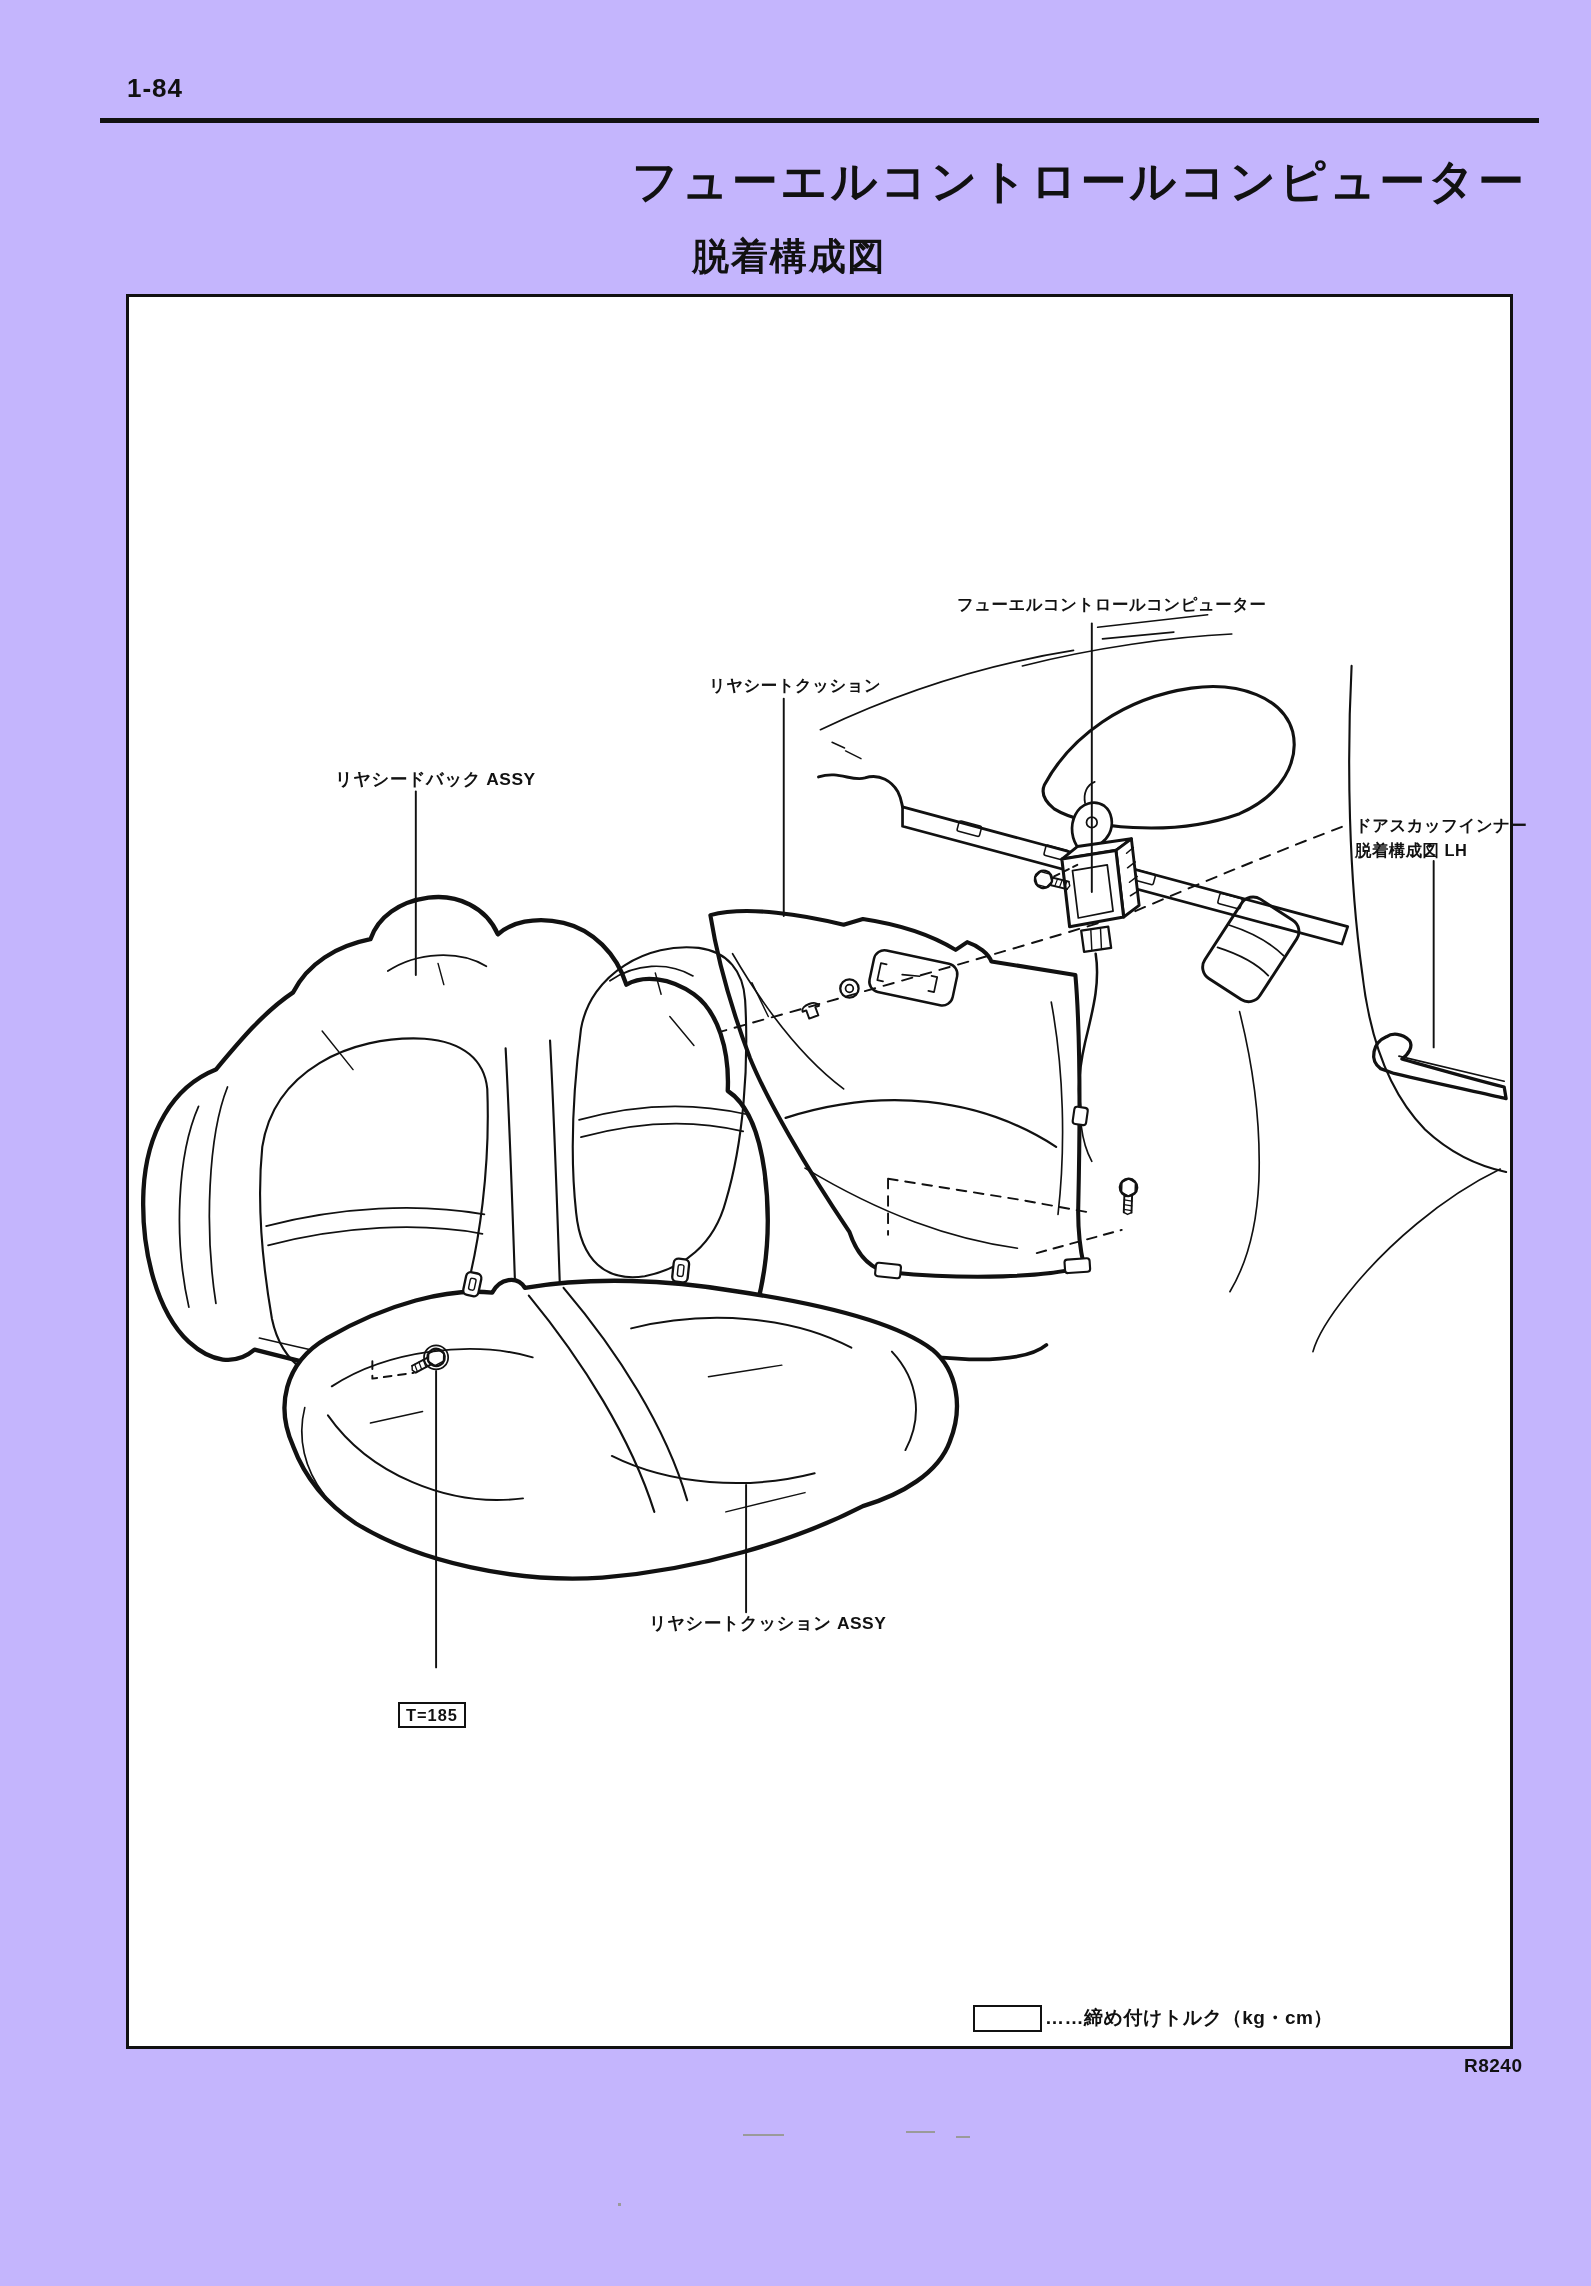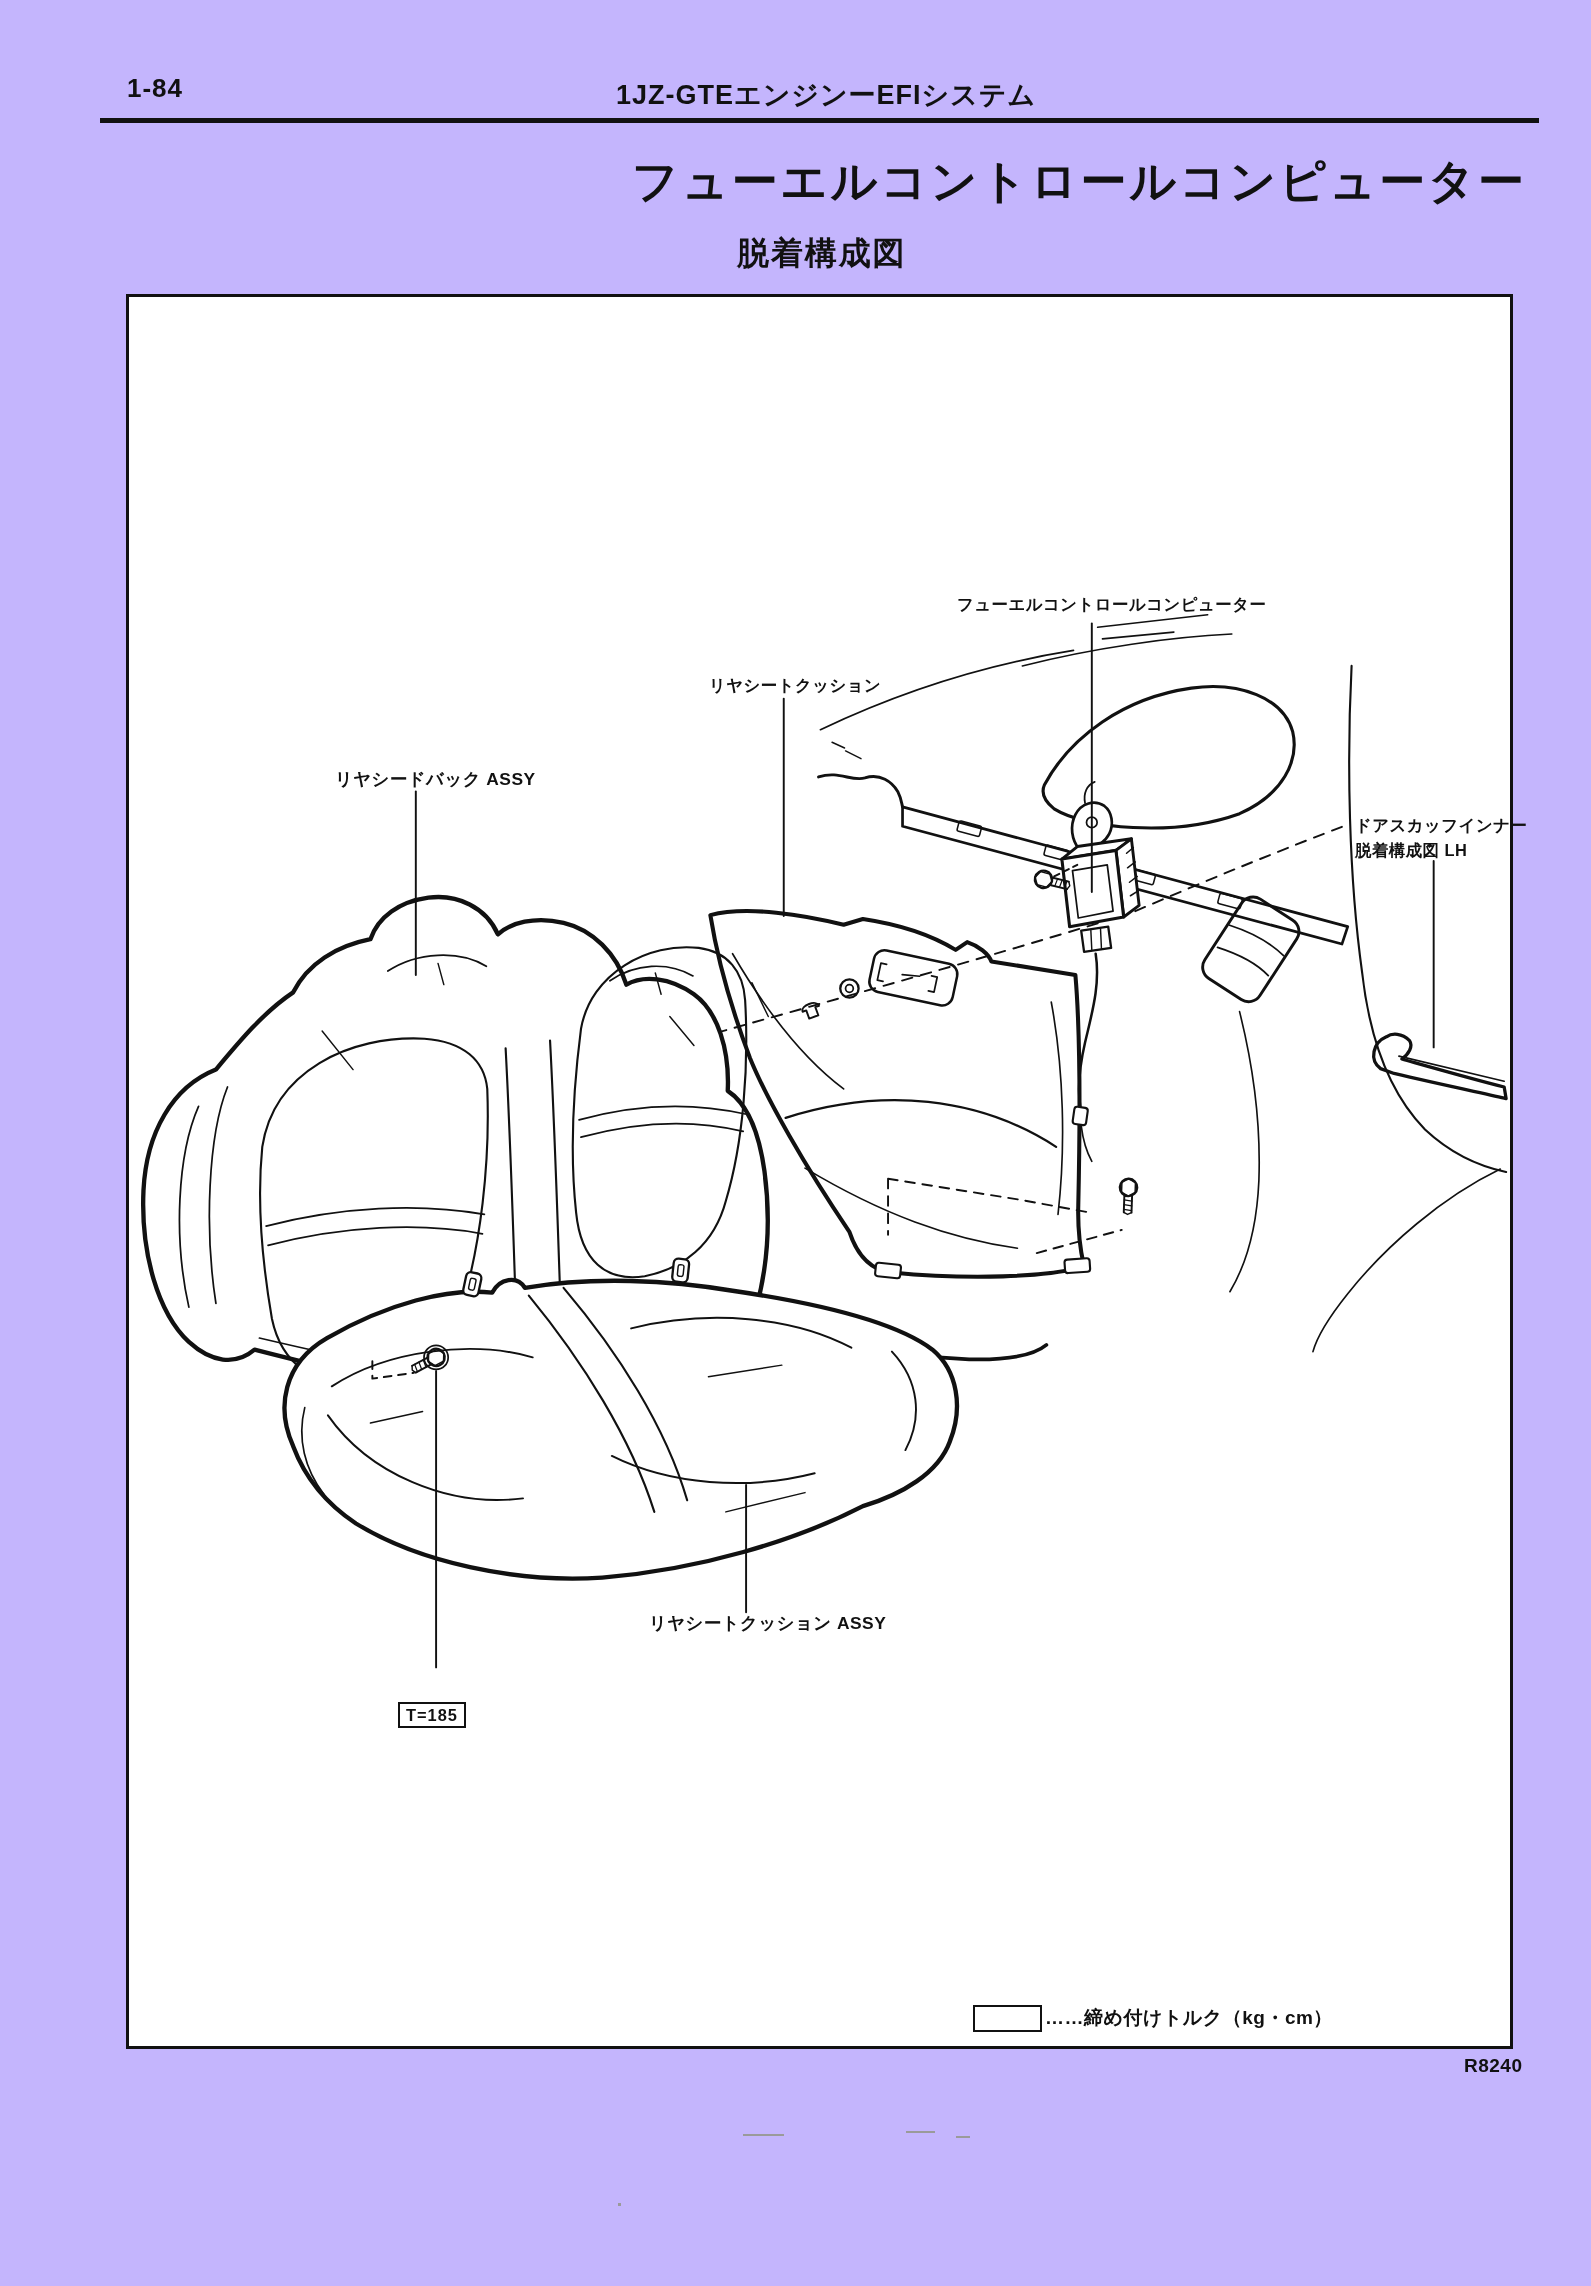--- a/index.html
+++ b/index.html
@@ -6,21 +6,21 @@
   .page{
     position:relative;width:1591px;height:2286px;background:#c4b5fd;
     font-family:"Liberation Sans","DejaVu Sans",sans-serif;color:#111;
     overflow:hidden;margin:0 auto;
   }
   .abs{position:absolute;}
   .page-number{left:127px;top:73px;font-size:26px;font-weight:700;letter-spacing:1px;}
   .header-title{left:616px;top:77px;font-size:27px;font-weight:700;letter-spacing:1px;white-space:nowrap;}
   .header-rule{left:100px;top:118px;width:1439px;height:4.8px;background:#111;}
   .section-title{right:64px;top:151px;font-size:46px;font-weight:900;letter-spacing:2.9px;white-space:nowrap;}
-  .section-subtitle{left:737px;top:232px;font-size:32px;font-weight:700;letter-spacing:1.9px;white-space:nowrap;}
+  .section-subtitle{left:692px;top:232px;font-size:37px;font-weight:700;letter-spacing:1.9px;white-space:nowrap;}
   .diagram{
     left:126px;top:294px;width:1387px;height:1755px;
     border:3.9px solid #111;box-sizing:border-box;background:#fff;
   }
   .diagram svg{position:absolute;left:0;top:0;}
   .part-label{position:absolute;font-size:16.4px;font-weight:700;letter-spacing:0.5px;white-space:nowrap;color:#111;}
   .lbl-computer{left:828px;top:297px;}
   .lbl-qtrim{left:580px;top:378px;}
   .lbl-seatback{left:206px;top:470px;font-size:17.4px;}
   .lbl-scuff{left:1226px;top:516px;line-height:1.5;white-space:normal;width:174px;}
@@ -37,21 +37,20 @@
   .legend-text{position:absolute;left:916px;top:1708px;font-size:19px;font-weight:700;letter-spacing:0.5px;white-space:nowrap;}
   .figure-code{left:1464px;top:2055px;font-size:19px;font-weight:700;letter-spacing:0.5px;}
   .speck{position:absolute;background:#9a9a9a;}
 </style>
 </head>
 <body>
 
 <div class="page">
 
   <div class="abs page-number">1-84</div>
-  <div class="abs header-title">1JZ-GTEエンジンーEFIシステム</div>
   <div class="abs header-rule"></div>
 
   <div class="abs section-title">フューエルコントロールコンピューター</div>
   <div class="abs section-subtitle">脱着構成図</div>
 
   <div class="abs diagram">
 
     <svg width="1380" height="1748" viewBox="0 0 1429 1810" fill="none" stroke="#111" stroke-linecap="round" stroke-linejoin="round">
 
       <defs>

